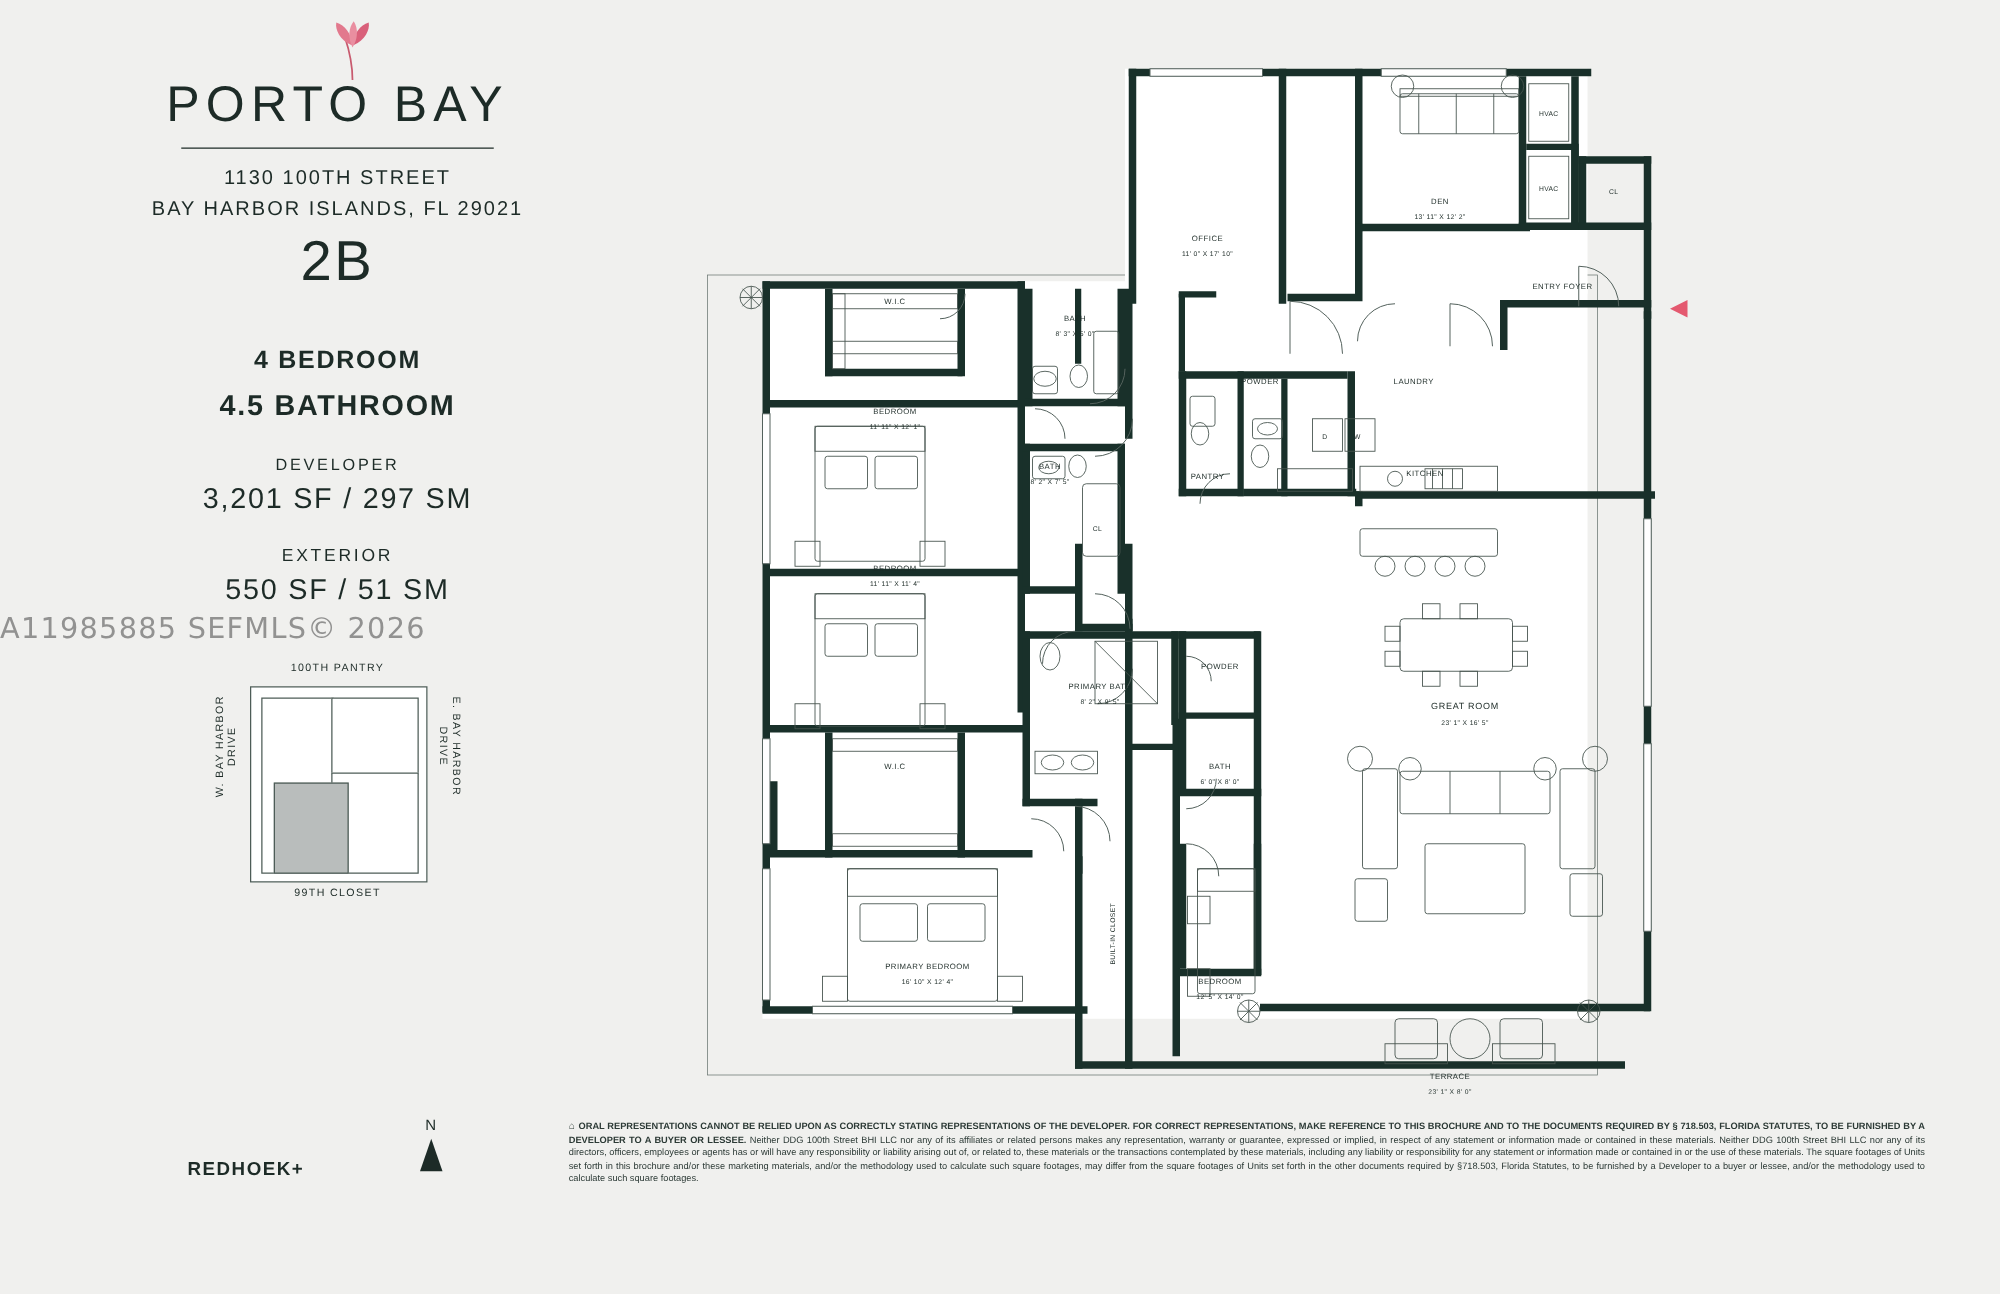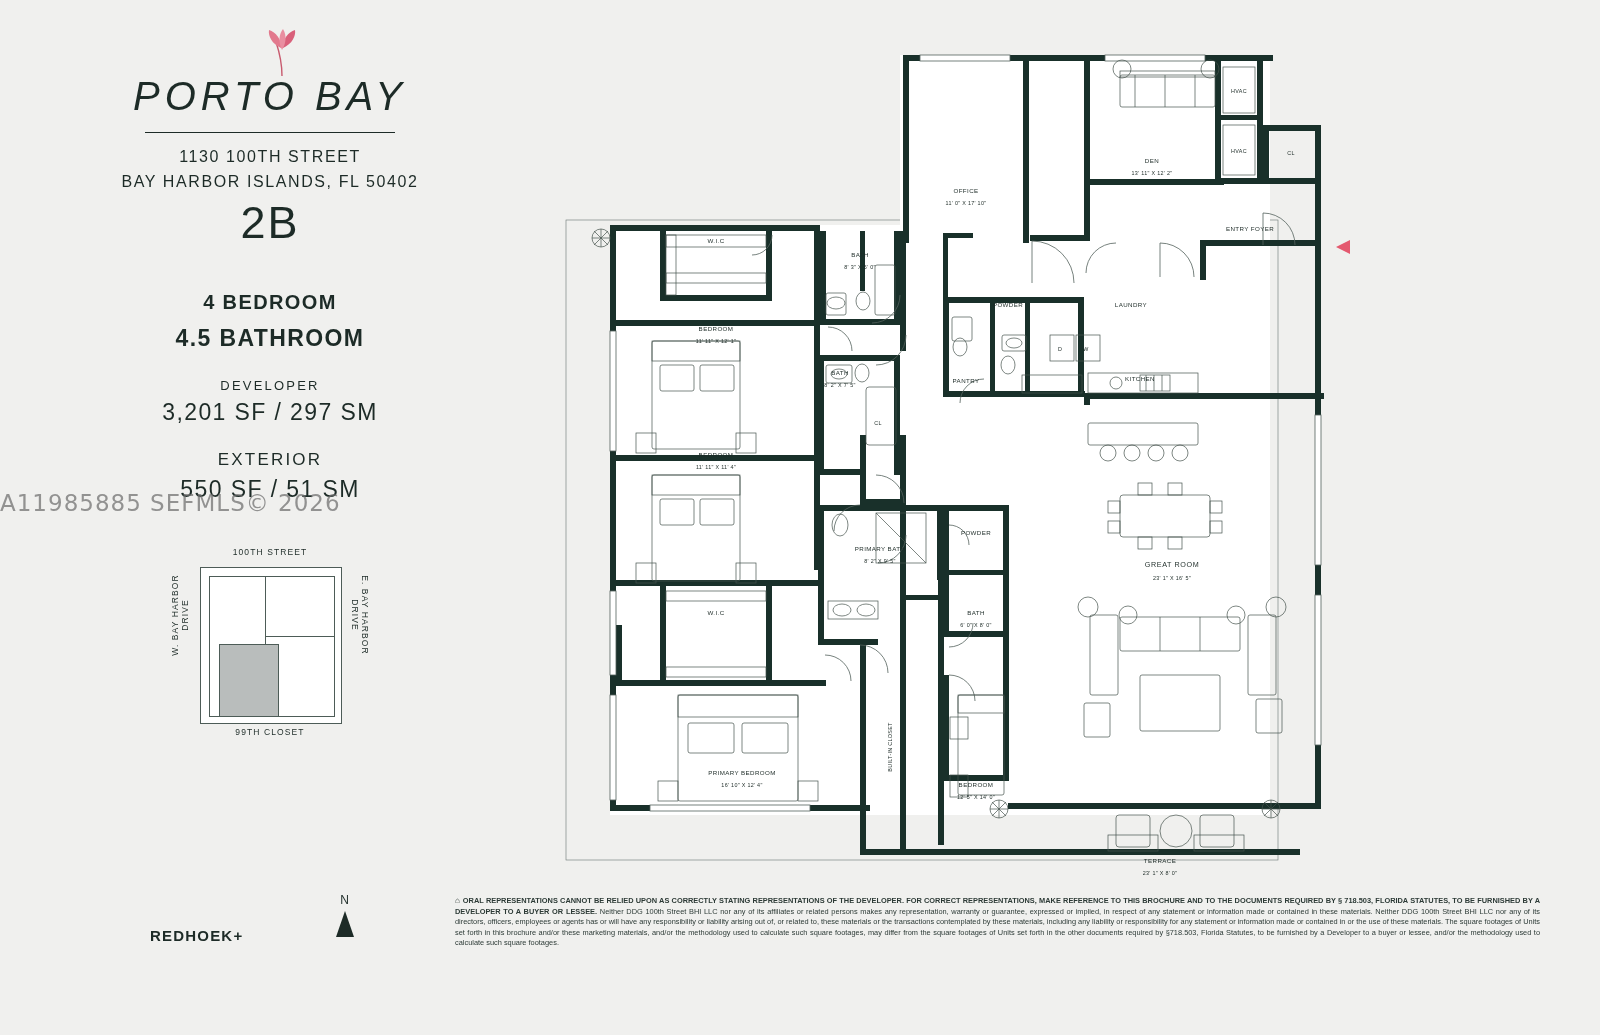--- a/index.html
+++ b/index.html
@@ -8,32 +8,32 @@
     background:#f0f0ee;
     font-family:"Liberation Sans", sans-serif;
     color:#1d2b27;
     position:relative;
     overflow:hidden;
   }
   .page{position:absolute;inset:0;}
 
   
   .left-panel{position:absolute;left:60px;top:60px;width:420px;text-align:center;}
-  .logo-wrap{position:relative;width:300px;margin:16px auto;font-style:italic;}
+  .logo-wrap{position:relative;width:300px;margin:4px auto;}
   .logo-flower{position:absolute;left:142px;top:-48px;width:40px;height:50px;}
   .brand{font-size:40px;letter-spacing:5px;font-weight:400;color:#1d2b27;margin:0;line-height:1;}
   .brand-rule{width:250px;height:1px;background:#1d2b27;margin:14px auto 12px auto;}
   .addr{font-size:16px;letter-spacing:1.6px;line-height:1.55;color:#1d2b27;}
   .res-label{font-size:27px;letter-spacing:2.5px;margin-top:60px;font-weight:400;}
   .res-num{font-size:45px;letter-spacing:2px;margin-top:2px;font-weight:400;}
   .beds{font-size:20px;letter-spacing:1.4px;margin-top:42px;font-weight:700;}
   .baths{font-size:23px;letter-spacing:1.4px;margin-top:11px;font-weight:700;}
   .sec-title{font-size:13px;letter-spacing:2.2px;margin-top:26px;}
   .sec-val{font-size:23px;letter-spacing:1.4px;margin-top:6px;}
-  .sec-title2{font-size:17px;letter-spacing:2.2px;margin-top:24px;}
+  .sec-title2{font-size:14px;letter-spacing:2.2px;margin-top:24px;}
   .sec-val2{font-size:23px;letter-spacing:1.4px;margin-top:6px;}
 
   
   .keyplan{position:relative;width:230px;height:200px;margin:42px auto 0 auto;}
   .kp-box{position:absolute;left:45px;top:22px;width:140px;height:155px;border:1px solid #4d5c57;background:#fff;}
   .kp-inner{position:absolute;left:8px;top:8px;right:8px;bottom:8px;}
   .kp-l1{position:absolute;left:0;top:0;width:56px;height:139px;border:1px solid #4d5c57;background:#fff;}
   .kp-l2{position:absolute;left:56px;top:0;width:68px;height:60px;border:1px solid #4d5c57;background:#fff;}
   .kp-l3{position:absolute;left:56px;top:60px;width:68px;height:79px;border:1px solid #4d5c57;background:#fff;}
   .kp-high{position:absolute;left:10px;top:68px;width:58px;height:71px;background:#b9bdbc;border:1px solid #4d5c57;}
@@ -76,35 +76,35 @@
       <svg class="logo-flower" viewBox="0 0 40 50">
         <path d="M20 48 C20 36 18 26 14 14" stroke="#c85a6e" stroke-width="1.4" fill="none"></path>
         <path d="M19 20 C10 16 6 8 7 2 C14 4 19 11 20 20 Z" fill="#e2798d"></path>
         <path d="M21 20 C30 16 34 8 33 2 C26 4 21 11 20 20 Z" fill="#d9607a"></path>
         <path d="M20 22 C16 14 17 6 21 1 C25 7 24 16 20 22 Z" fill="#e98ea0"></path>
       </svg>
       <div class="brand">PORTO BAY</div>
     </div>
     <div class="brand-rule"></div>
     <div class="addr">1130 100TH STREET</div>
-    <div class="addr">BAY HARBOR ISLANDS, FL 50402</div>
+    <div class="addr">BAY HARBOR ISLANDS, FL 29021</div>
 
     <div class="res-num">2B</div>
 
     <div class="beds">4 BEDROOM</div>
     <div class="baths">4.5 BATHROOM</div>
 
     <div class="sec-title">DEVELOPER</div>
     <div class="sec-val">3,201 SF / 297 SM</div>
 
     <div class="sec-title2">EXTERIOR</div>
     <div class="sec-val2">550 SF / 51 SM</div>
 
     <div class="keyplan">
-      <div class="kp-top">100TH STREET</div>
+      <div class="kp-top">100TH PANTRY</div>
       <div class="kp-box">
         <div class="kp-inner">
           <div class="kp-l1"></div>
           <div class="kp-l2"></div>
           <div class="kp-l3"></div>
           <div class="kp-high"></div>
         </div>
       </div>
       <div class="kp-bot">99TH CLOSET</div>
       <div class="kp-left">W. BAY HARBOR DRIVE</div>

